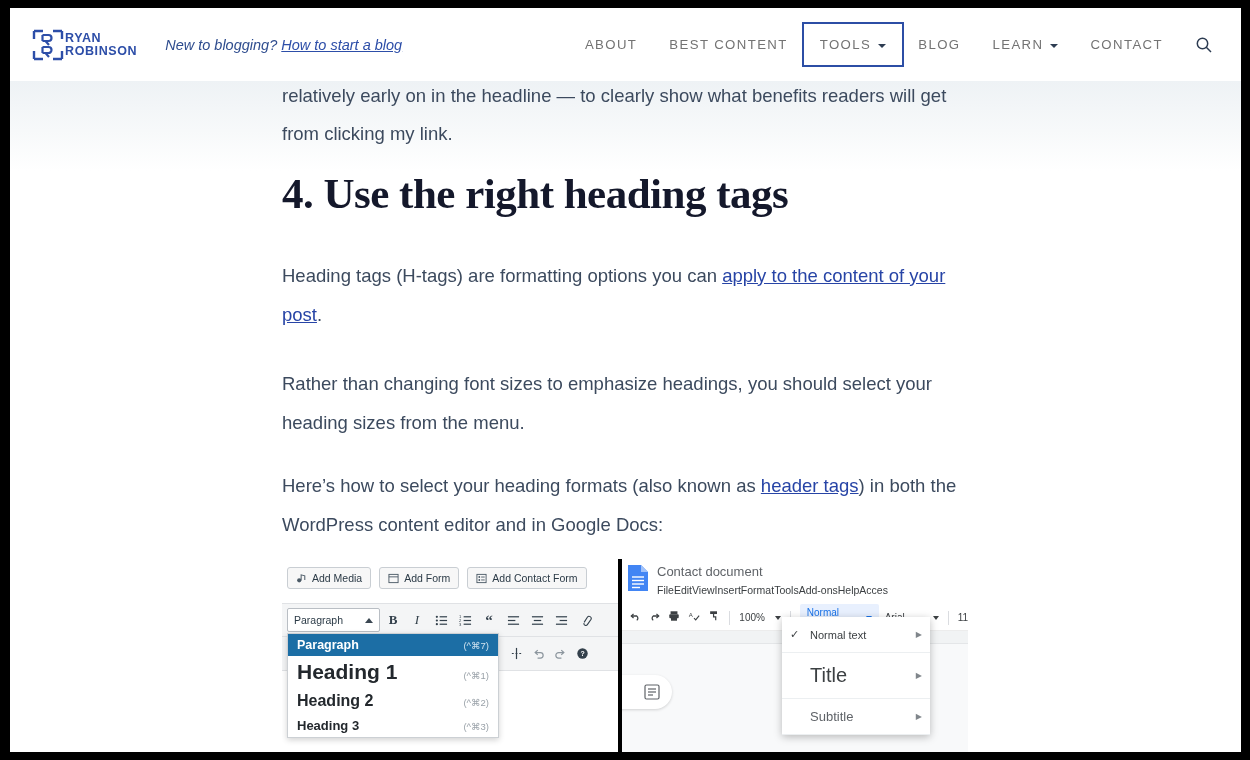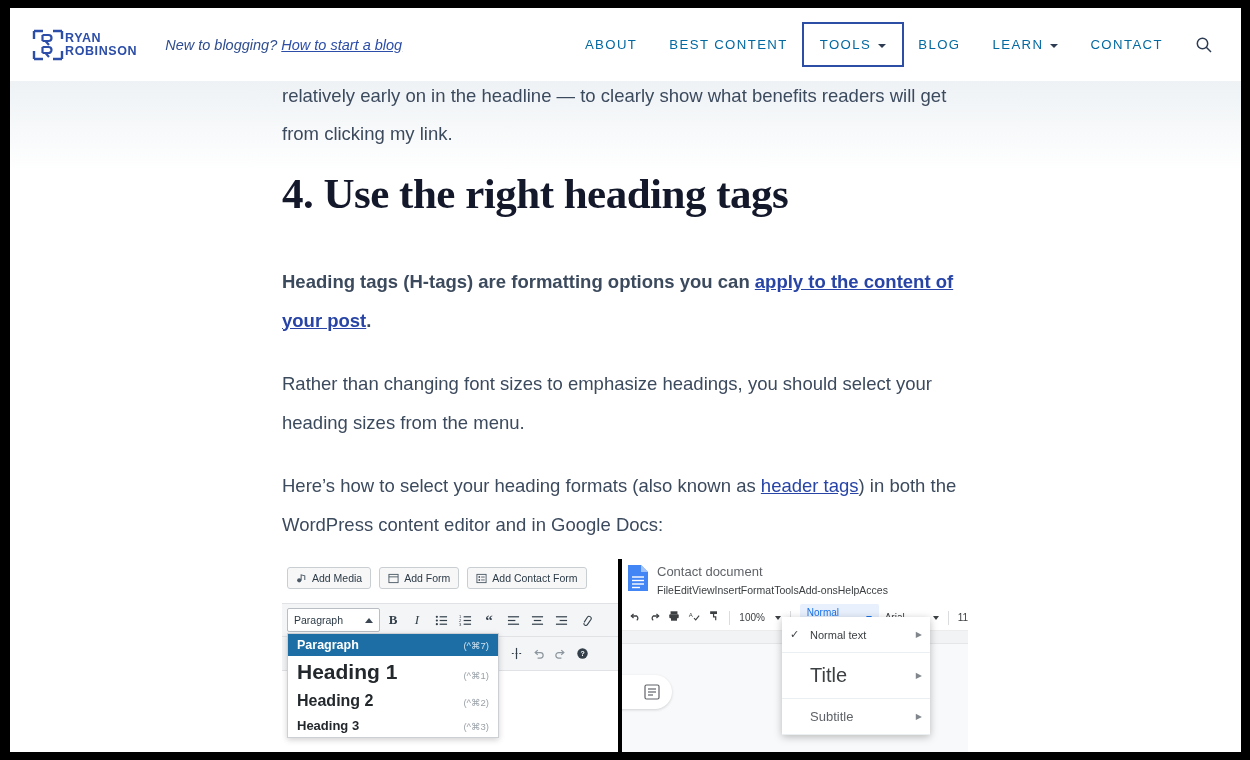--- a/index.html
+++ b/index.html
@@ -56,21 +56,21 @@
   }
   .nav {
     display: flex; align-items: center;
     margin-left: auto; margin-right: 20px;
     gap: 0px;
   }
   .nav-item {
     position: relative;
     padding: 13px 16px;
     font-size: 13.2px; letter-spacing: 1.4px;
-    color: #0369a1; text-transform: uppercase;
+    color: #737373; text-transform: uppercase;
     white-space: nowrap;
     display: flex; align-items: center; gap: 7px;
     cursor: pointer;
   }
   .nav-item.focused { outline: 2px solid #2c4ea5; outline-offset: 0; }
   .caret {
     width: 0; height: 0; position: relative; top: 1px;
     border-left: 4px solid transparent;
     border-right: 4px solid transparent;
     border-top: 4.5px solid #2d3c52;
@@ -107,21 +107,21 @@
     color: #14182b;
     z-index: 6;
   }
   p.body {
     position: absolute; left: 272px; width: 690px;
     font-size: 18.5px; line-height: 38.5px;
     color: #3c4a5e;
     z-index: 6;
   }
   p.body a { color: #2744a6; text-decoration: underline; }
-  .p1 { top: 182px; font-weight: bold; }
+  .p1 { top: 176px; }
   .p2 { top: 284px; }
   .p3 { top: 386px; }
 
   
   .embed {
     position: absolute;
     left: 272px; top: 478px;
     width: 686px; height: 200px;
     background: #fff;
     overflow: hidden;

